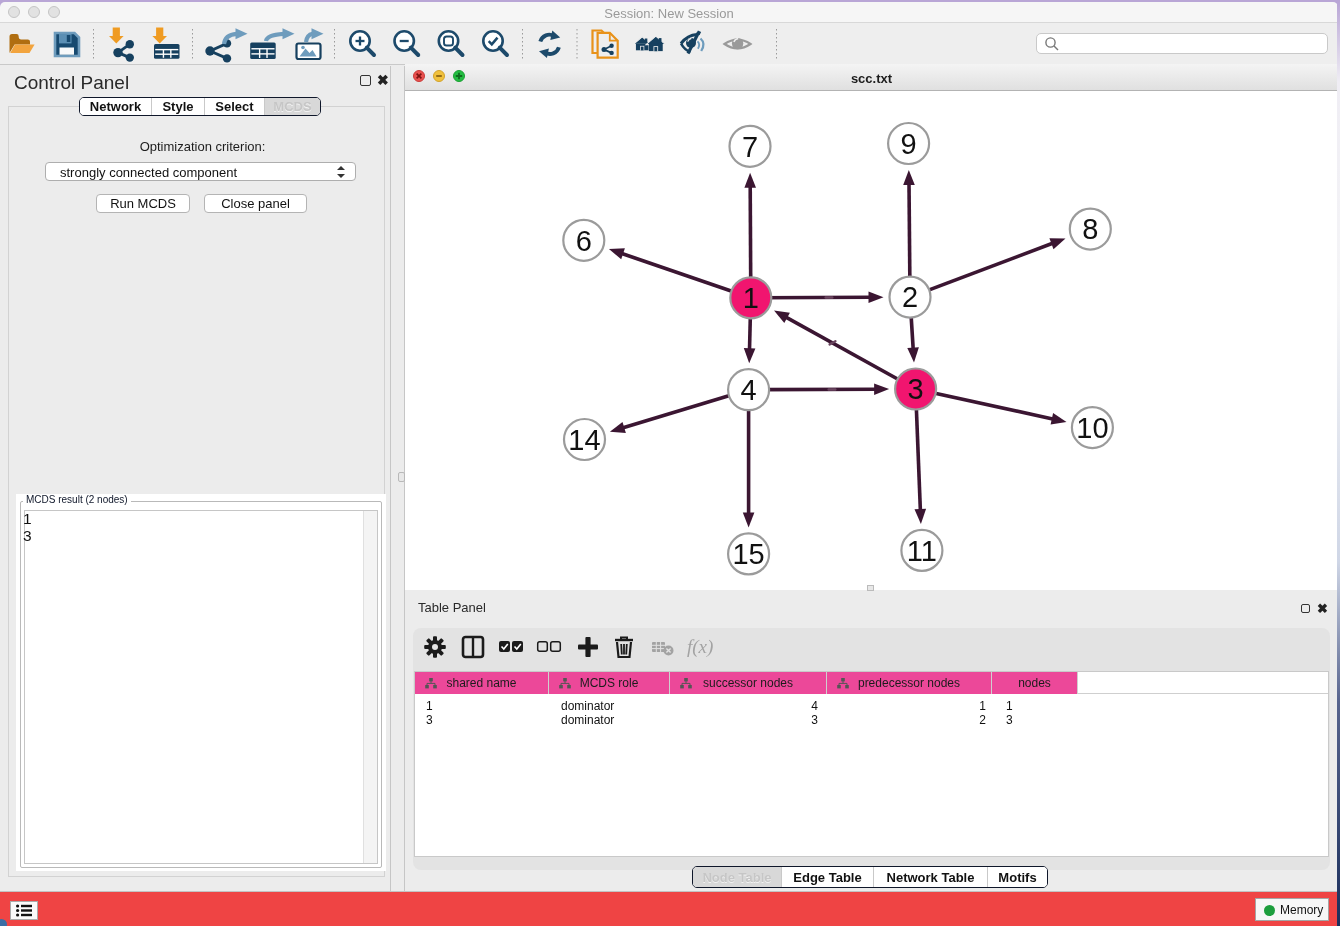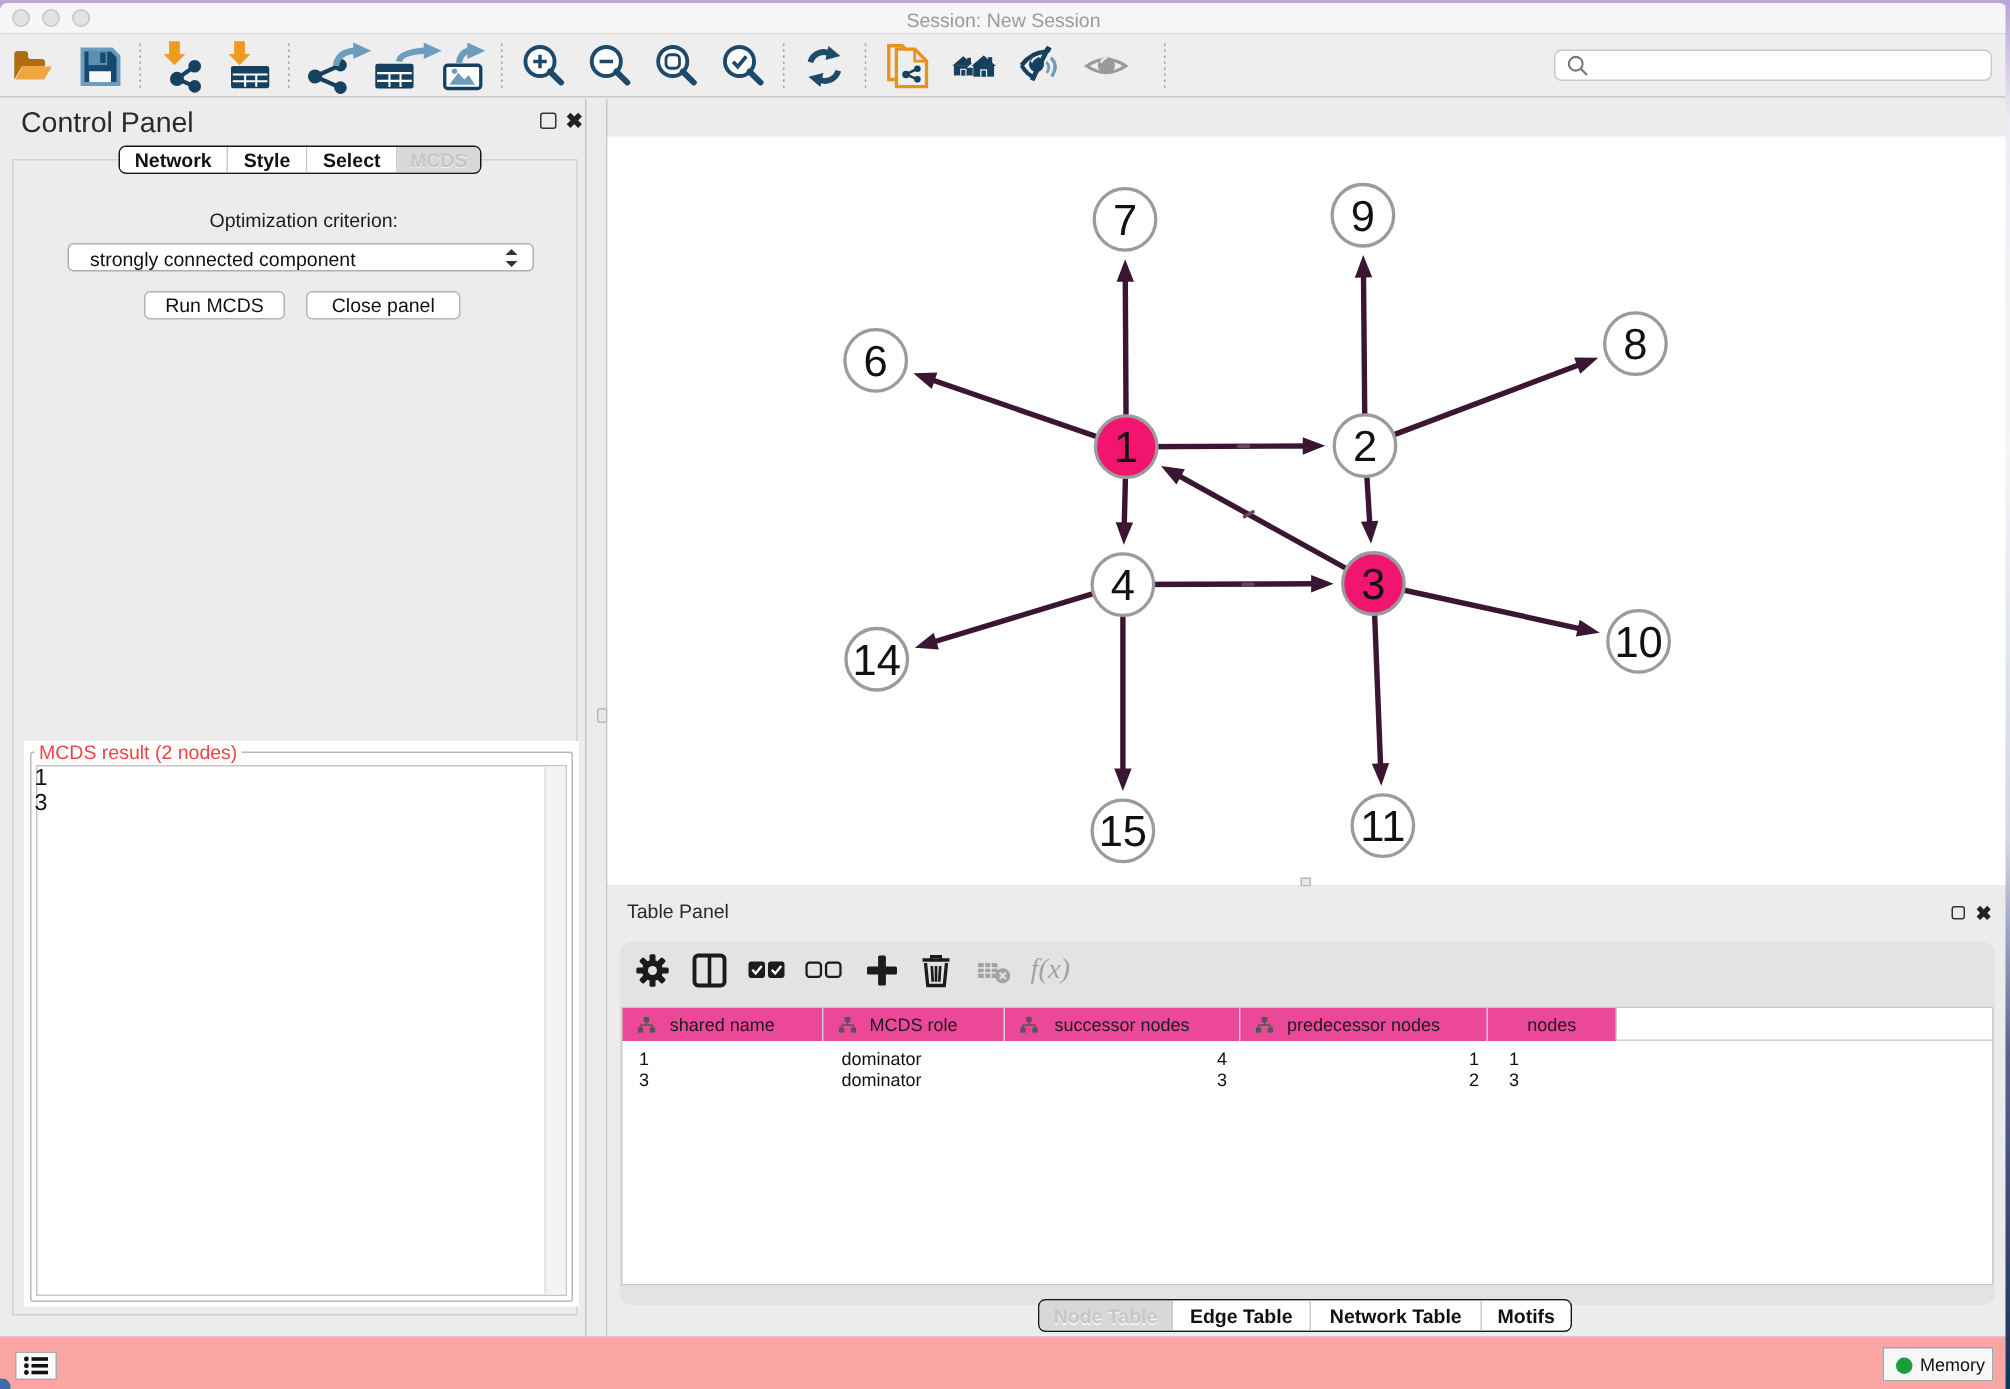--- a/index.html
+++ b/index.html
@@ -11,21 +11,21 @@
 #wp-right { right:0; top:2px; width:3px; height:924px;
   background:linear-gradient(#b9a6d6 0px, #efedf4 80px, #f5f5f7 300px, #cfd6e6 560px, #57648e 700px, #1b2f5c 924px); }
 
 #titlebar { left:0; top:2px; width:1338px; height:21px; background:#f6f6f6; border-bottom:1px solid #d8d8d8; border-radius:5px 5px 0 0; }
 .tl { position:absolute; top:4px; width:12px; height:12px; border-radius:50%; background:#e2e2e2; border:1px solid #c5c5c5; }
 #titlebar .t { position:absolute; width:100%; text-align:center; top:4px; font-size:13px; color:#9a9a9a; }
 
 #toolbar { left:0; top:23px; width:1337px; height:42px; background:#eeeeee; border-bottom:1px solid #c9c9c9; }
 #search { position:absolute; left:1036px; top:10px; width:292px; height:21px; background:#fff; border:1px solid #c9c9c9; border-radius:5px; }
 
-#statusbar { left:0; top:891px; width:1337px; height:35px; background:#fca5a5; border-top:1px solid #c3c3c3; }
+#statusbar { left:0; top:891px; width:1337px; height:35px; background:#ef4444; border-top:1px solid #c3c3c3; }
 #listbtn { position:absolute; left:10px; top:9px; width:28px; height:19px; background:#fafafa; border:1px solid #ababab; }
 #membtn { position:absolute; left:1255px; top:6px; width:74px; height:23px; background:#f7f7f7; border:1px solid #a5a5a5; font-size:12px; color:#111; }
 #membtn .dot { position:absolute; left:8px; top:6px; width:11px; height:11px; border-radius:50%; background:#1d9e3d; }
 #membtn .txt { position:absolute; left:24px; top:4px; }
 #bluecorner { left:-4px; top:919px; width:11px; height:11px; border-radius:50%; background:#3b6ea5; }
 
 #cpanel { left:0; top:66px; width:390px; height:825px; background:#ececec; }
 #cpanel .hdr-t { position:absolute; left:14px; top:6px; font-size:19px; color:#2a2a2a; }
 .float-ico { position:absolute; width:11px; height:11px; border:1.5px solid #333; border-radius:2px; background:transparent; }
 .x-ico { position:absolute; font-size:14px; font-weight:bold; color:#222; line-height:13px; }
@@ -34,21 +34,21 @@
 .tabgrp .tab { flex:none; display:flex; align-items:center; justify-content:center; font-size:13px; font-weight:600; color:#111; border-right:1px solid #c9c9c9; background:#fff; }
 .tabgrp .tab:last-child { border-right:none; }
 .tabgrp .tab.dis { background:#d8d8d8; color:#c6c6c6; text-shadow:0 1px 0 #f2f2f2; }
 #cp-content { position:absolute; left:8px; top:40px; width:377px; height:771px; border:1px solid #d2d2d2; background:#ececec; }
 #cp-content .optlabel { position:absolute; left:6px; top:32px; width:100%; text-align:center; font-size:13px; color:#1d1d1d; }
 #cp-dd { position:absolute; left:36px; top:55px; width:311px; height:19px; background:#fff; border:1px solid #aeaeae; border-radius:4px; font-size:13px; color:#111; }
 #cp-dd .v { position:absolute; left:14px; top:2px; }
 .btn { position:absolute; height:19px; background:#fff; border:1px solid #b4b4b4; border-radius:4px; font-size:13px; color:#111; text-align:center; line-height:17px; }
 #resultpanel { position:absolute; left:7px; top:387px; width:370px; height:377px; background:#fff; }
 #fieldset { position:absolute; left:4px; top:7px; width:362px; height:367px; border:1px solid #b9b9b9; border-radius:2px; }
-#fieldset legend { position:absolute; left:2px; top:-8px; background:#fff; padding:0 3px; font-size:13px; color:#ef4444; }
+#fieldset legend { position:absolute; left:2px; top:-8px; background:#fff; padding:0 3px; font-size:10px; color:#0f172a; }
 #ftext { position:absolute; left:3px; top:8px; right:3px; bottom:3px; background:#fff; border:1px solid #c6c6c6; font-size:13px; color:#111; }
 #ftext .lines { position:absolute; left:-2px; top:0px; font-size:15.5px; line-height:16.6px; }
 #ftext .sbar { position:absolute; right:0; top:0; width:14px; height:100%; background:#f4f4f4; border-left:1px solid #e0e0e0; }
 
 #vsplit { left:390px; top:66px; width:15px; height:825px; background:#ececec; border-left:1px solid #c6c6c6; border-right:1px solid #c6c6c6; }
 #vgrip { position:absolute; left:7px; top:406px; width:7px; height:10px; background:#e8e8e8; border:1px solid #b9b9b9; border-radius:2px; }
 
 #netwin { left:405px; top:64px; width:933px; height:526px; }
 #nw-title { position:absolute; left:0; top:0; width:100%; height:27px; background:linear-gradient(#f4f4f4,#e0e0e0); border-bottom:1px solid #b3b3b3; }
 #nw-title .t { position:absolute; width:100%; text-align:center; top:7px; font-size:13px; font-weight:bold; color:#1c1c1c; }
@@ -223,20 +223,38 @@
       <div class="tab" style="width:60px;">Select</div>
       <div class="tab dis" style="width:55px;">MCDS</div>
     </div>
   </div>
 </div>
 <div id="vsplit" class="abs">
     <div id="vgrip"></div>
   </div>
 <div id="netwin" class="abs">
   <div id="nw-canvas"></div>
+  <div id="nw-title">
+    <div class="mac" style="left:8px; background:#e9504e; border:1px solid #c93b39;">
+        <svg width="10" height="10" viewBox="0 0 10 10" style="position:absolute;left:0px;top:0px">
+          <path d="M2.6 2.6 L7.4 7.4 M7.4 2.6 L2.6 7.4" stroke="#7c1210" stroke-width="1.6"></path>
+        </svg>
+      </div>
+    <div class="mac" style="left:28px; background:#f0c03c; border:1px solid #d2a32b;">
+        <svg width="10" height="10" viewBox="0 0 10 10" style="position:absolute;left:0px;top:0px">
+          <path d="M2.2 5 L7.8 5" stroke="#8a6413" stroke-width="1.8"></path>
+        </svg>
+      </div>
+    <div class="mac" style="left:48px; background:#23bc41; border:1px solid #1aa033;">
+        <svg width="10" height="10" viewBox="0 0 10 10" style="position:absolute;left:0px;top:0px">
+          <path d="M5 1.8 L5 8.2 M1.8 5 L8.2 5" stroke="#0e6b1e" stroke-width="1.8"></path>
+        </svg>
+      </div>
+    <div class="t">scc.txt</div>
+  </div>
   <svg id="graph" width="933" height="499" viewBox="405 91 933 499" style="position:absolute;left:0;top:27px;">
 <line x1="750.8" y1="297.8" x2="750.2" y2="185.8" stroke="#3b1632" stroke-width="3.6"></line>
 <polygon points="750.1,172.8 756.0,187.8 744.4,187.8" fill="#3b1632"></polygon>
 <line x1="750.8" y1="297.8" x2="621.1" y2="253.2" stroke="#3b1632" stroke-width="3.6"></line>
 <polygon points="608.9,248.9 624.9,248.3 621.2,259.3" fill="#3b1632"></polygon>
 <line x1="750.8" y1="297.8" x2="870.5" y2="297.3" stroke="#3b1632" stroke-width="3.6"></line>
 <polygon points="883.5,297.2 868.5,303.1 868.5,291.5" fill="#3b1632"></polygon>
 <line x1="750.8" y1="297.8" x2="749.5" y2="350.2" stroke="#3b1632" stroke-width="3.6"></line>
 <polygon points="749.2,363.2 743.8,348.1 755.4,348.4" fill="#3b1632"></polygon>
 <line x1="910.0" y1="297.1" x2="909.0" y2="183.0" stroke="#3b1632" stroke-width="3.6"></line>

